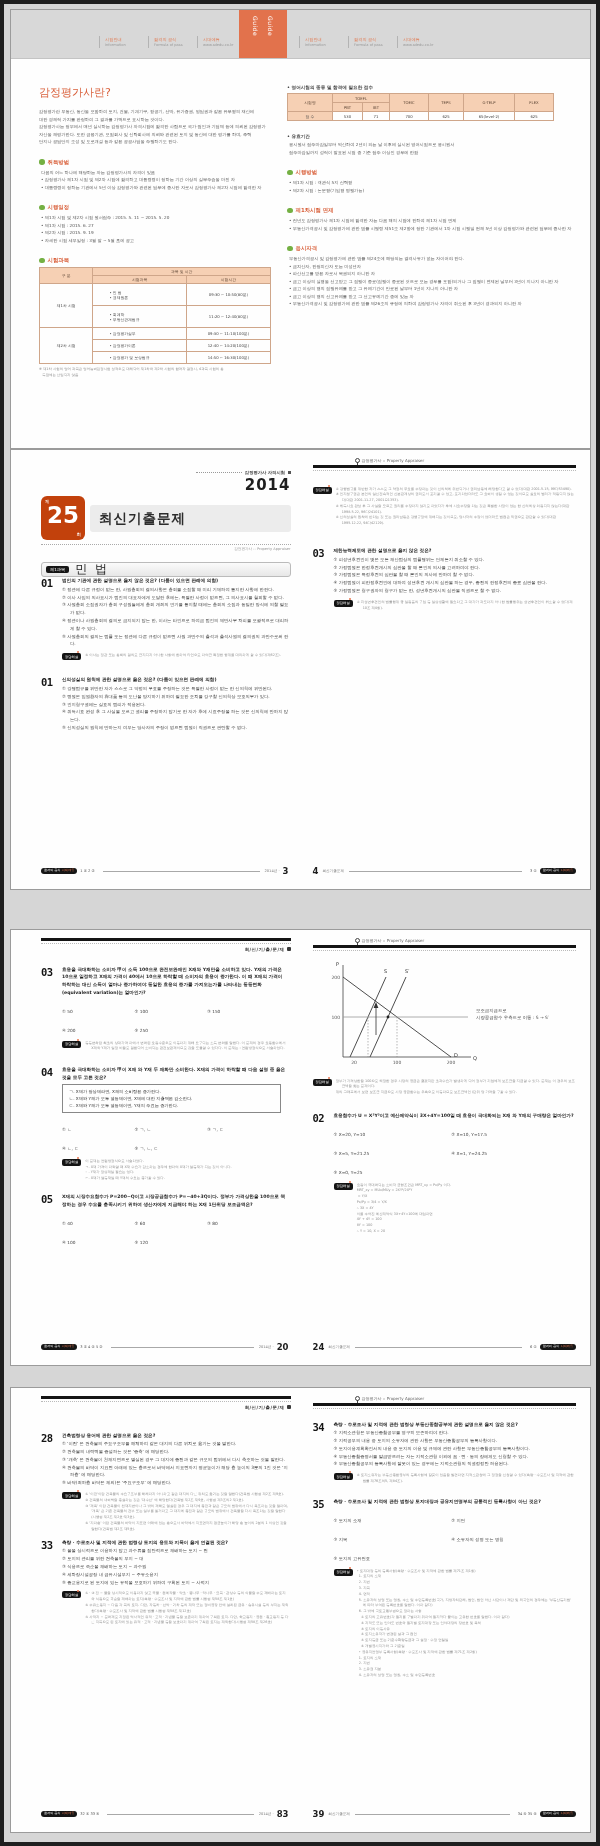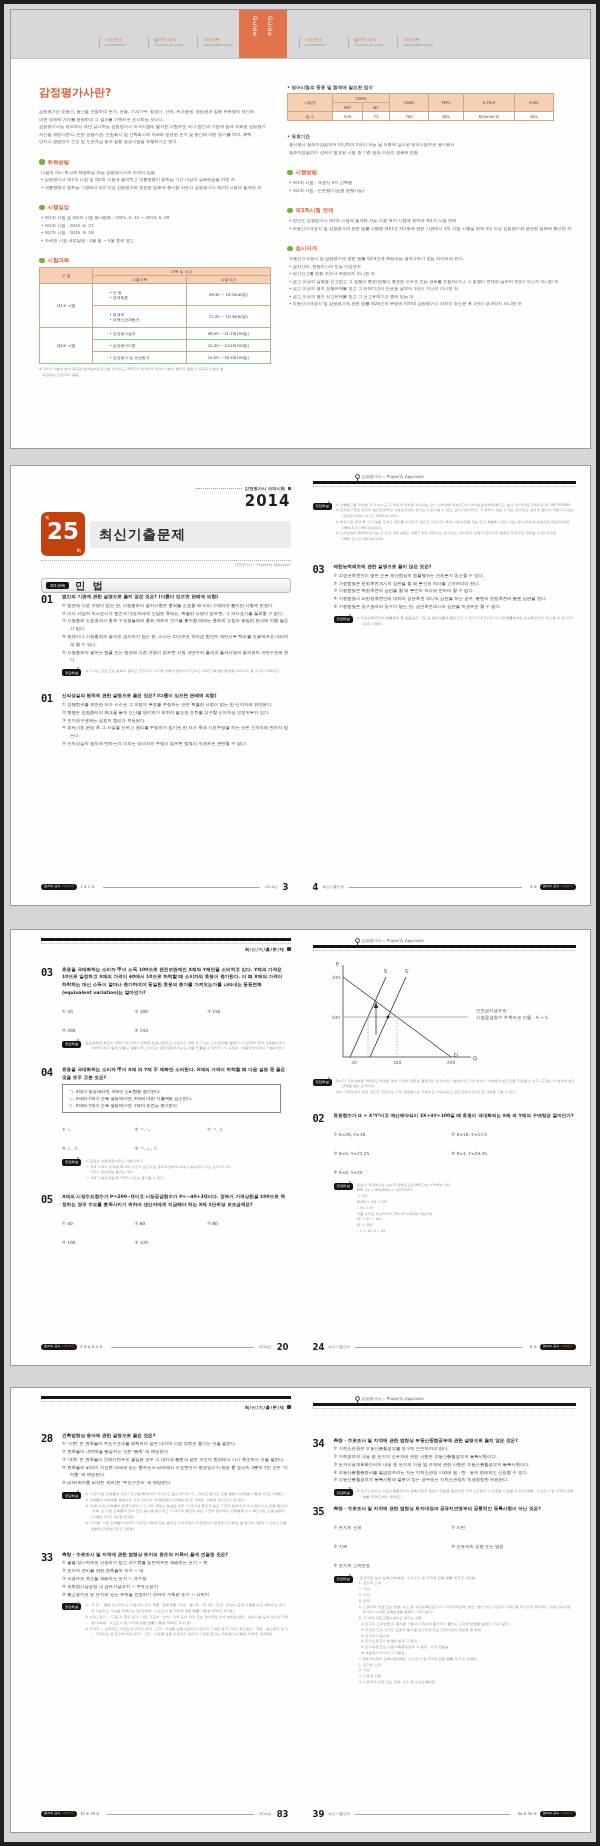--- a/index.html
+++ b/index.html
@@ -1,38 +1,38 @@
 <!DOCTYPE html>
 <html><head>
 <meta charset="utf-8">
 <style>
   html,body{margin:0;padding:0;background:#9a9a9a}
   .canvas{position:relative;width:600px;height:1846px;background:#d6d6d6;border:4px solid #1f1f1f;
     box-sizing:border-box;font-family:"DejaVu Sans","Liberation Sans",sans-serif;color:#333;overflow:hidden}
   .panel{position:absolute;left:6px;width:581px;background:#fefefe;border:1px solid #9b9b9b;box-sizing:border-box;overflow:hidden}
   #panel1{top:5px;height:440px}
-  #panel2{top:461px;height:441px}
+  #panel2{top:445px;height:441px}
   #panel3{top:925px;height:437px}
   #panel4{top:1383px;height:446px}
 
   
   .p1head{position:relative;height:48px;background:#d8d8d8;border-bottom:1px solid #c4c4c4}
   .tabgroup{position:absolute;top:26px;display:flex}
   .tg1{left:88px}.tg2{left:288px}
   .tab{width:49px;border-left:1px solid #b3b3b3;padding:1px 0 0 5px;box-sizing:border-box}
   .tab .kr{font-size:4.2px;color:#e07a52;line-height:1.5}
   .tab .en{font-size:3.6px;color:#9a9a9a;line-height:1.4}
   .guideblk{position:absolute;left:228px;top:0;width:48px;height:48px;background:#e2724c;
     display:flex;justify-content:center;gap:8px;padding-top:6px;box-sizing:border-box}
   .vtext{writing-mode:vertical-rl;font-size:6px;color:#fff;letter-spacing:0.5px}
 
   .p1body{display:flex;padding:26px 12px 0 28px}
   .col-l{width:248px;flex:none;padding-right:16px;box-sizing:border-box}
   .col-r{flex:1}
-  .h1{font-size:11px;font-weight:bold;color:#d9603b;margin-bottom:8px}
+  .h1{font-size:11px;font-weight:normal;color:#d9603b;margin-bottom:8px}
   .introl,.sline{font-size:4.2px;line-height:7.5px;color:#555}
   .sline{padding-left:7px;text-indent:-5px}
   .sec{margin-top:13px}
   .sech{display:flex;align-items:center;margin-bottom:3px}
   .gdot{width:5.5px;height:5.5px;border-radius:50%;background:#74b043;margin-right:3px;flex:none}
   .sect{font-size:5.4px;font-weight:bold;color:#d9603b}
   .btitle{font-size:4.6px;font-weight:bold;color:#444;margin-top:13px;margin-bottom:2px}
 
   table{border-collapse:collapse}
   .stbl td,.stbl th{border:1px solid #cfa68a;font-size:3.8px;color:#444;text-align:center;padding:1px 2px;font-weight:normal}
@@ -75,21 +75,21 @@
   .numbox .je{position:absolute;top:3px;left:4px;font-size:4.5px}
   .numbox .num{position:absolute;top:8px;left:0;right:0;text-align:center;font-size:23px;font-weight:bold;line-height:1}
   .numbox .hoe{position:absolute;bottom:3px;right:4px;font-size:4.5px}
   .titlebar{flex:1;height:27px;margin-top:9px;margin-left:5px;background:#ececec;border-radius:3px;
     display:flex;align-items:center;padding-left:9px;font-size:13.5px;font-weight:bold;color:#2c2c2c;letter-spacing:1px}
   .chapsub{display:flex;justify-content:flex-end;align-items:center;margin-top:4px;border-top:1px dotted #aaa;padding-top:2px;font-size:3.6px;color:#999}
 
   .secbar{display:flex;align-items:center;height:13px;border:1px solid #bbb;border-radius:3px;
     background:linear-gradient(#fbfbfb,#e7e7e7);margin-top:11px;padding:0 4px}
   .secchip{background:#151515;color:#fff;font-size:4.2px;padding:1px 4px;border-radius:2px;margin-right:6px;flex:none}
-  .secname{font-size:10px;font-weight:bold;color:#222;letter-spacing:2px}
+  .secname{font-size:12px;font-weight:normal;color:#222;letter-spacing:2px}
 
   
   .q{display:flex;}
   .qn{flex:none;width:21px;font-size:10.5px;font-weight:bold;color:#141414;font-family:"DejaVu Sans Mono",monospace;letter-spacing:-0.5px}
   .qb{flex:1;padding-right:2px}
   .qt{font-size:4.6px;line-height:7.8px;font-weight:bold;color:#1f1f1f;margin-bottom:1px}
   .optl .opt{font-size:4.3px;line-height:7.8px;color:#3d3d3d;padding-left:8px;text-indent:-8px}
   .optg .opt{display:inline-block;width:32%;font-size:4.3px;line-height:9px;color:#3d3d3d}
   .optg2 .opt{display:inline-block;width:49%;font-size:4.3px;line-height:9px;color:#3d3d3d}
   .kbox{border:1px solid #888;padding:3px 6px;margin:2px 8px 3px 0}
@@ -632,21 +632,21 @@
               <div class="alist">
                   <div class="aline">① '이전'이란 건축물의 주요구조부를 해체하지 아니하고 같은 대지의 다른 위치로 옮기는 것을 말한다(건축법 시행령 제2조 제9호).</div>
                   <div class="aline">② 건축물의 내력벽을 증설하는 것은 '대수선' 에 해당한다(건축법 제2조 제9호, 시행령 제3조의2 제1호).</div>
                   <div class="aline">③ '재축' 이란 건축물이 천재지변이나 그 밖의 재해로 멸실된 경우 그 대지에 종전과 같은 규모의 범위에서 다시 축조하는 것을 말하며, '개축' 은 기존 건축물의 전부 또는 일부를 철거하고 그 대지에 종전과 같은 규모의 범위에서 건축물을 다시 축조하는 것을 말한다(시행령 제2조 제2호·제3호).</div>
                   <div class="aline">④ '지하층' 이란 건축물의 바닥이 지표면 아래에 있는 층으로서 바닥에서 지표면까지 평균높이가 해당 층 높이의 2분의 1 이상인 것을 말한다(건축법 제2조 제5호).</div>
                 </div>
             </div>
           </div>
         </div>
 
-        <div class="q" style="margin-top:18px">
+        <div class="q" style="margin-top:6px">
           <div class="qn">33</div>
           <div class="qb">
             <div class="qt">측량 · 수로조사 및 지적에 관한 법령상 토지의 용도와 지목이 옳게 연결된 것은?</div>
             <div class="optl">
                 <div class="opt">① 물을 상시적으로 이용하지 않고 과수류를 집단적으로 재배하는 토지 − 전</div>
                 <div class="opt">② 토지의 관리를 위한 건축물의 부지 − 대</div>
                 <div class="opt">③ 식용으로 죽순을 재배하는 토지 − 과수원</div>
                 <div class="opt">④ 세차장시설공장 내 급유시설부지 − 주유소용지</div>
                 <div class="opt">⑤ 종교용지로 된 토지에 있는 유적을 보호하기 위하여 구획된 토지 − 사적지</div>
               </div>
@@ -676,41 +676,41 @@
       <div class="pg pg-r">
         <div class="rphead">
           <div class="rpbrand">
             <span class="pin"></span>
             <span>감정평가사 :: Property Appraiser</span>
           </div>
           <div class="hbar"></div>
           <div class="hdot"></div>
         </div>
 
-        <div class="q" style="margin-top:28px">
+        <div class="q" style="margin-top:12px">
           <div class="qn">34</div>
           <div class="qb">
             <div class="qt">측량 · 수로조사 및 지적에 관한 법령상 부동산종합공부에 관한 설명으로 옳지 않은 것은?</div>
             <div class="optl">
                 <div class="opt">① 지적소관청은 부동산종합공부를 영구히 보존하여야 한다.</div>
                 <div class="opt">② 지적공부의 내용 중 토지의 소유자에 관한 사항은 부동산종합공부의 등록사항이다.</div>
                 <div class="opt">③ 토지이용계획확인서의 내용 중 토지의 이용 및 규제에 관한 사항은 부동산종합공부의 등록사항이다.</div>
                 <div class="opt">④ 부동산종합증명서를 발급받으려는 자는 지적소관청 이외에 읍 · 면 · 동의 장에게도 신청할 수 있다.</div>
                 <div class="opt">⑤ 부동산종합공부의 등록사항에 잘못이 있는 경우에는 지적소관청의 직권정정만 허용된다.</div>
               </div>
             <div class="ans">
               <span class="atag">정답해설</span>
               <div class="alist">
                   <div class="aline">⑤ 토지소유자는 부동산종합공부의 등록사항에 잘못이 있음을 발견하면 지적소관청에 그 정정을 신청할 수 있다(측량 · 수로조사 및 지적에 관한 법률 제76조의5, 제84조).</div>
                 </div>
             </div>
           </div>
         </div>
 
-        <div class="q" style="margin-top:4px">
+        <div class="q" style="margin-top:13px">
           <div class="qn">35</div>
           <div class="qb">
             <div class="qt">측량 · 수로조사 및 지적에 관한 법령상 토지대장과 공유지연명부의 공통적인 등록사항이 아닌 것은?</div>
             <div class="optg2"><span class="opt">① 토지의 소재</span><span class="opt">② 지번</span><span class="opt">③ 지목</span><span class="opt">④ 소유자의 성명 또는 명칭</span><span class="opt">⑤ 토지의 고유번호</span></div>
             <div class="ans">
               <span class="atag">정답해설</span>
               <div class="alist">
                   <div class="aline">• 토지대장 등의 등록사항(측량 · 수로조사 및 지적에 관한 법률 제71조 제1항)</div>
                   <div class="aline">  1. 토지의 소재</div>
                   <div class="aline">  2. 지번</div>

